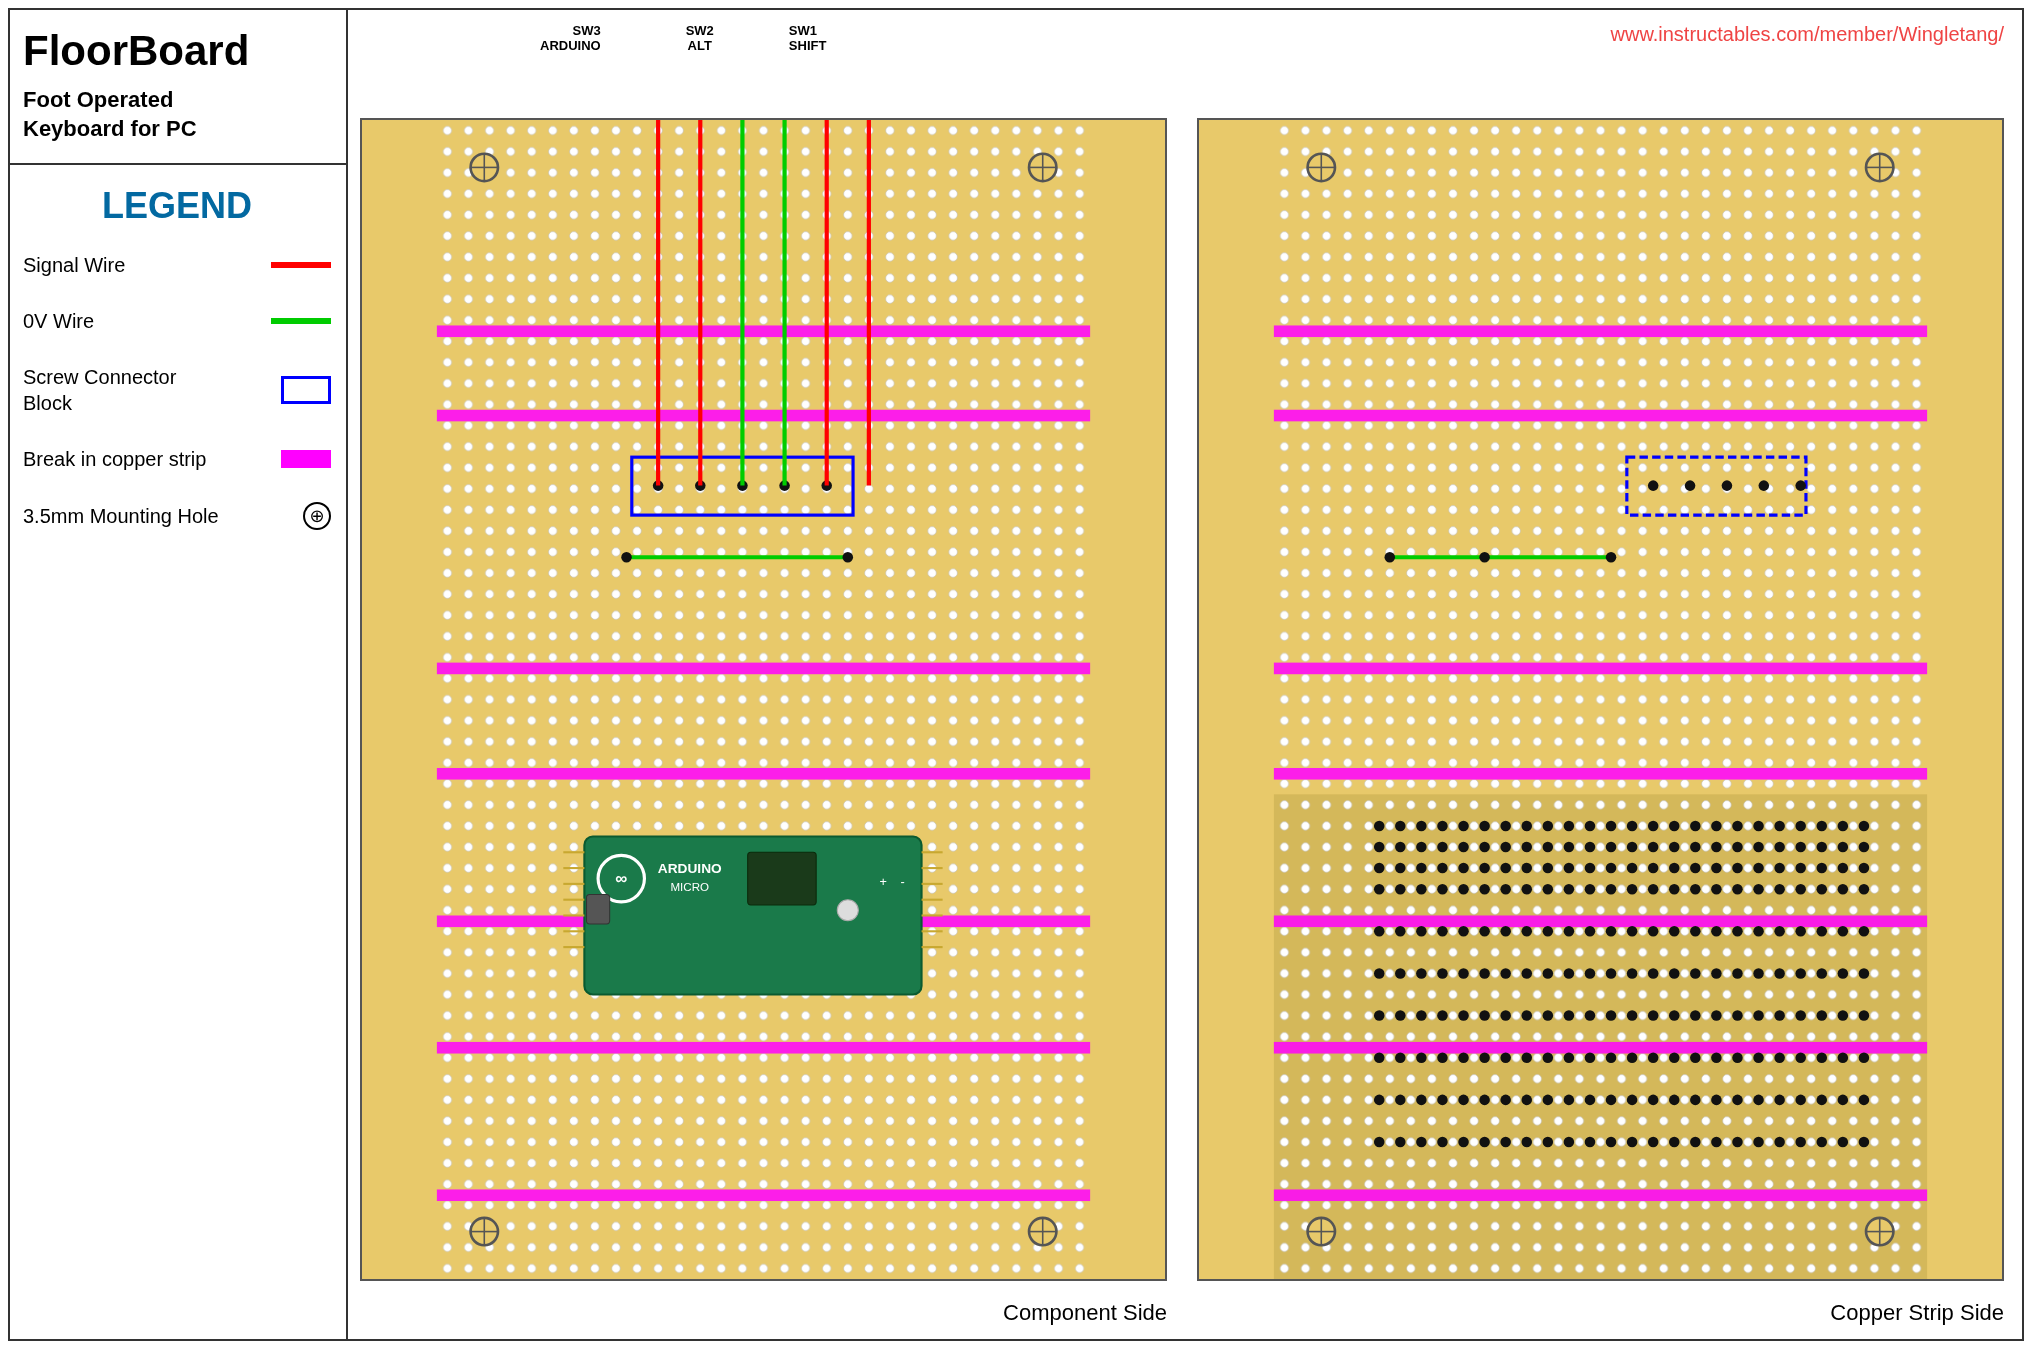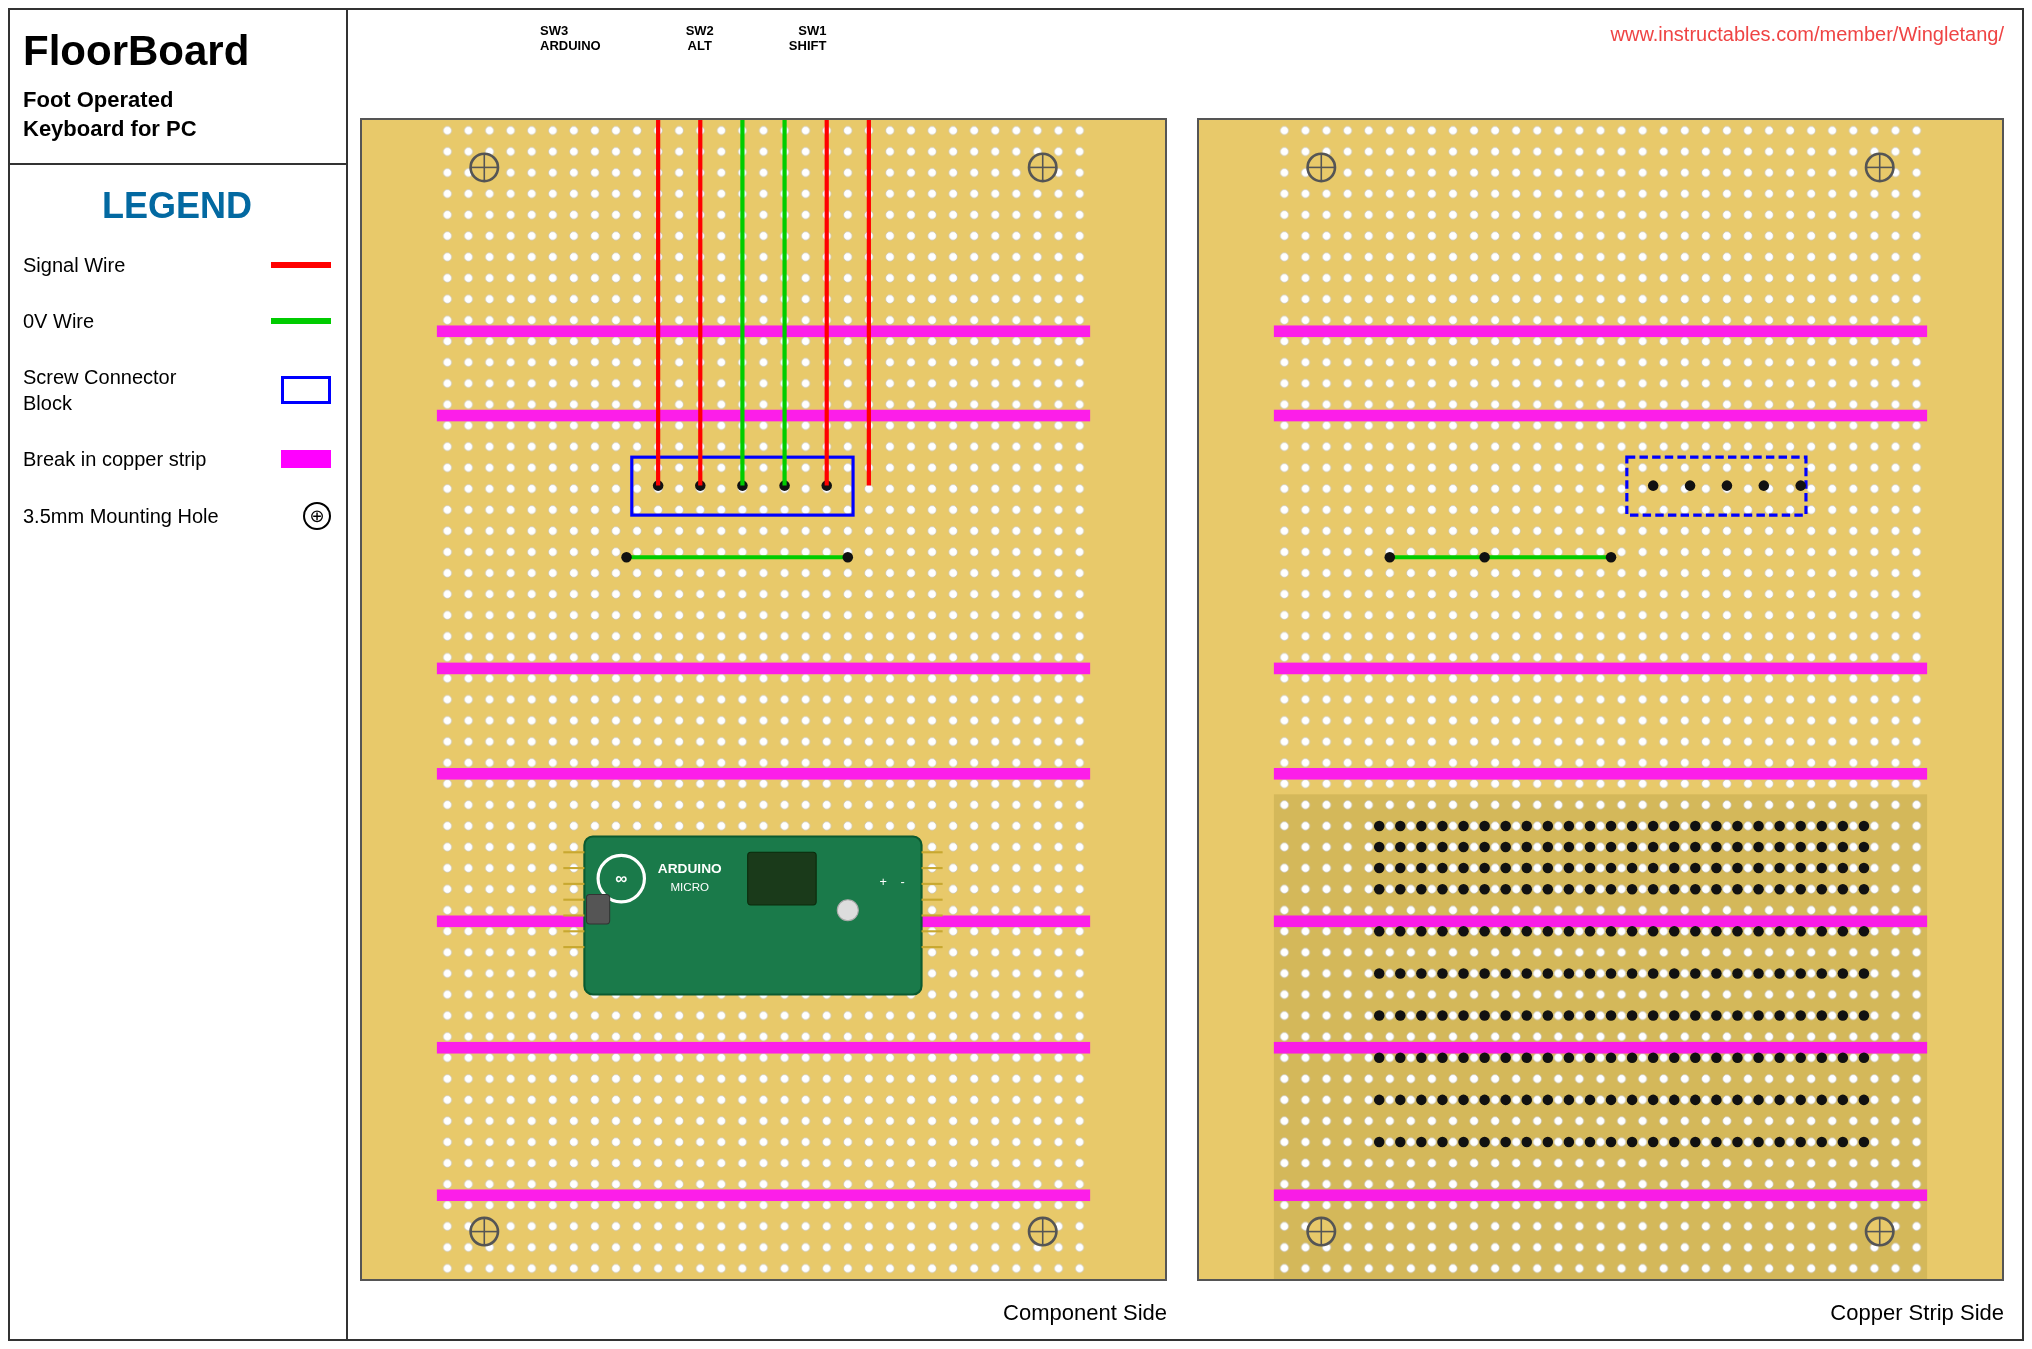--- a/index.html
+++ b/index.html
@@ -220,31 +220,31 @@
     </div>
   </div>
 </div>
 
 <div class="content-area">
 
   <div class="website-url">www.instructables.com/member/Wingletang/</div>
 
   <div style="position:absolute; top:15px; left:200px; display:flex; gap:55px; z-index:30;">
 
-    <div style="display:flex;flex-direction:column;align-items:flex-start;font-size:13px;font-weight:bold;">
+    <div style="display:flex;flex-direction:column;align-items:flex-end;font-size:13px;font-weight:bold;">
       <span>SW3</span>
       <span>ARDUINO</span>
     </div>
 
     <div style="display:flex;flex-direction:column;align-items:center;font-size:13px;font-weight:bold;margin-left:30px;">
       <span>SW2</span>
       <span>ALT</span>
     </div>
 
-    <div style="display:flex;flex-direction:column;align-items:flex-end;font-size:13px;font-weight:bold;margin-left:20px;">
+    <div style="display:flex;flex-direction:column;align-items:flex-start;font-size:13px;font-weight:bold;margin-left:20px;">
       <span>SW1</span>
       <span>SHIFT</span>
     </div>
   </div>
 
   <div class="boards-area">
 
     <div class="board-container">
       <div class="stripboard">
         

